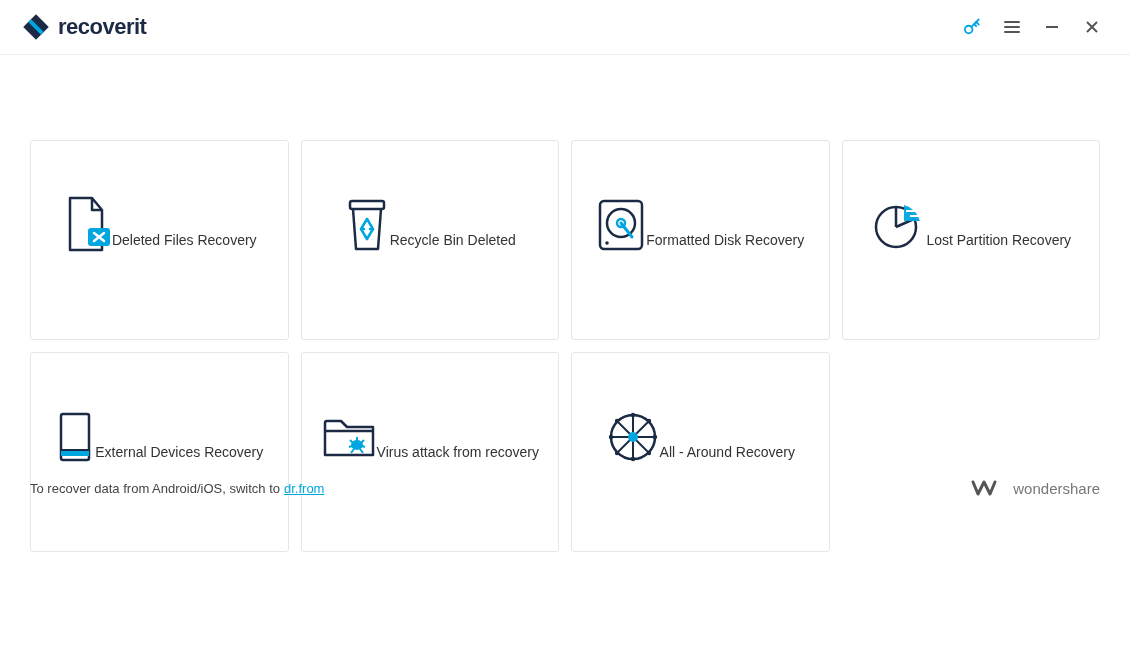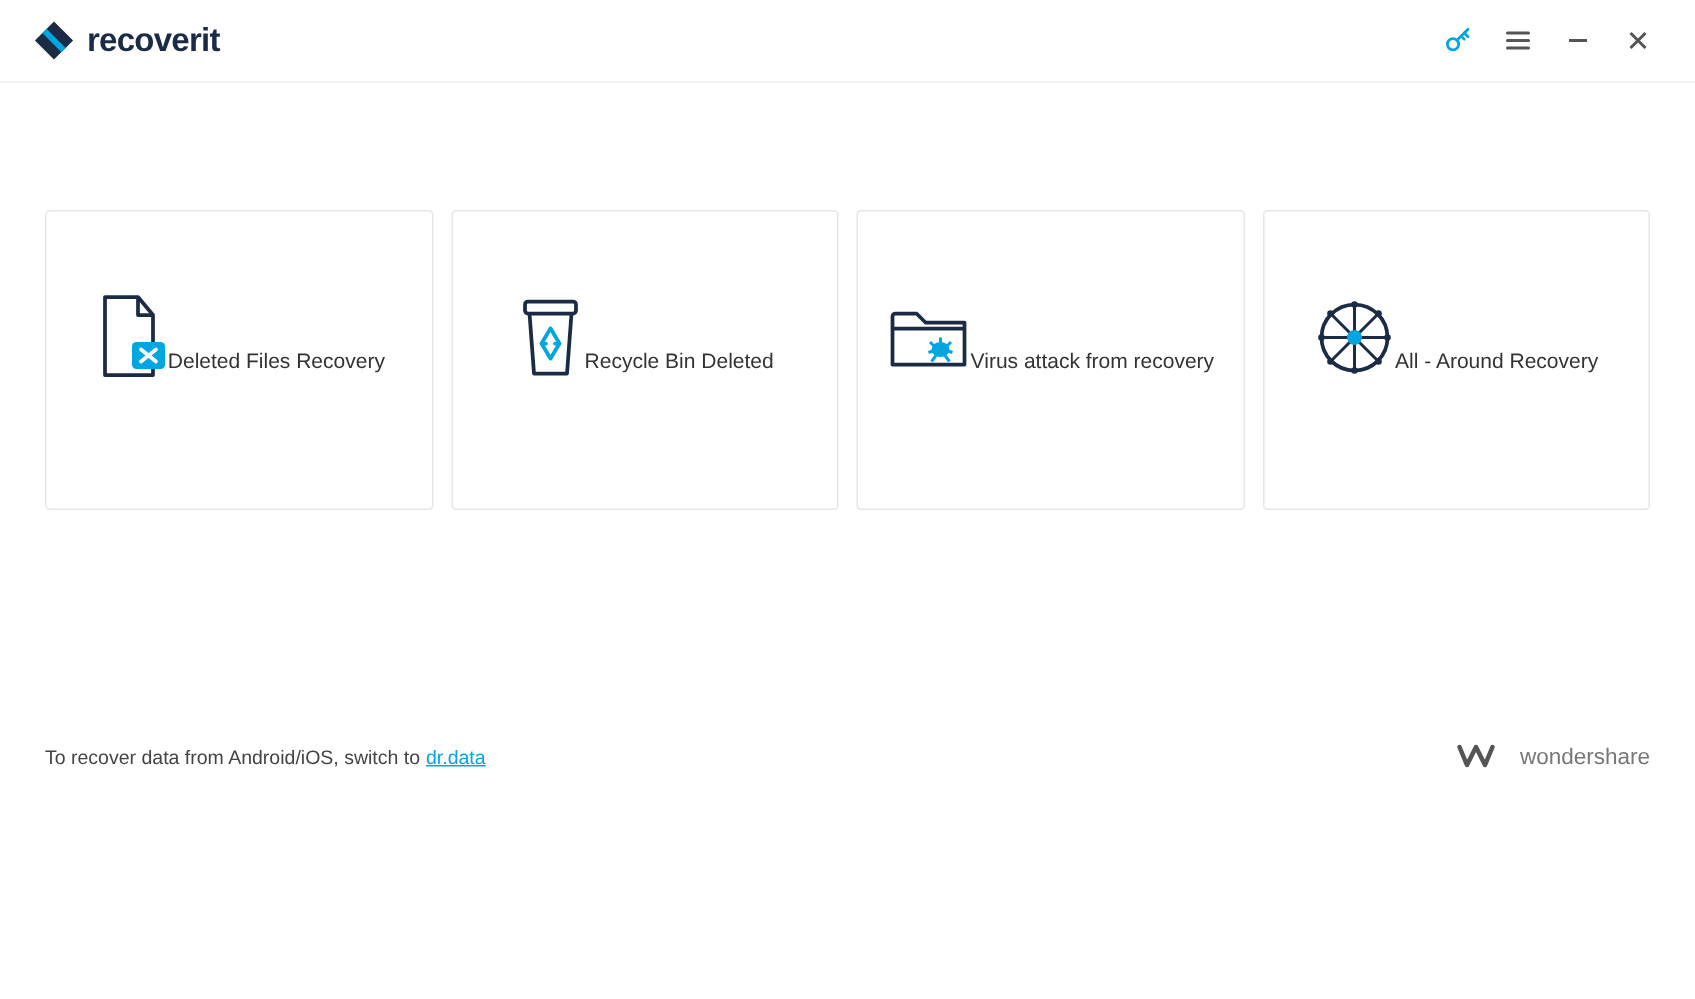--- a/index.html
+++ b/index.html
@@ -9,21 +9,21 @@
   .logo { display: flex; align-items: center; gap: 8px; }
   .logo-text { font-size: 22px; font-weight: 600; color: #1c2b45; letter-spacing: -0.5px; }
   .titlebar-spacer { flex: 1; }
   .titlebar-btn { width: 40px; height: 40px; display: flex; align-items: center; justify-content: center; cursor: pointer; color: #555; }
   .titlebar-btn.key { color: #00a6e0; }
   .main { padding: 85px 30px 0 30px; }
   .grid { display: grid; grid-template-columns: repeat(4, 1fr); grid-gap: 12px; }
   .card { border: 1px solid #e6e6e6; border-radius: 3px; height: 200px; display: flex; flex-direction: row; align-items: center; justify-content: center; cursor: pointer; background: #fff; }
   .card-icon { height: 60px; display: flex; align-items: center; justify-content: center; margin-bottom: 30px; }
   .card-label { font-size: 14px; color: #333; text-align: center; }
-  .footer { position: absolute; bottom: 0; left: 0; right: 0; height: 48px; display: flex; align-items: center; padding: 0 30px; font-size: 13px; color: #444; }
+  .footer { position: absolute; bottom: 16px; left: 0; right: 0; height: 48px; display: flex; align-items: center; padding: 0 30px; font-size: 13px; color: #444; }
   .footer a { color: #00a6e0; text-decoration: underline; margin-left: 4px; cursor: pointer; }
   .footer-spacer { flex: 1; }
   .ws-brand { display: flex; align-items: center; gap: 16px; color: #777; font-size: 15px; }
   svg { display: block; }
 </style>
 </head>
 <body>
 
 <div class="window">
 
@@ -101,22 +101,57 @@
               <path d="M23 22 L17 32 L20 32"></path>
               <path d="M17 32 L23 42 L21 39"></path>
               <path d="M23 42 L29 32 L26 32"></path>
               <path d="M29 32 L23 22 L25 25"></path>
             </g>
           </svg>
         </div>
         <div class="card-label">Recycle Bin Deleted</div>
       </div>
 
-
-
+      <div class="card">
+        <div class="card-icon">
+          <svg width="50" height="56" viewBox="0 0 50 56">
+            <rect x="4" y="4" width="42" height="48" rx="4" fill="none" stroke="#1c2b45" stroke-width="2.5"></rect>
+            <circle cx="25" cy="26" r="14" fill="none" stroke="#1c2b45" stroke-width="2.5"></circle>
+            <circle cx="25" cy="26" r="4" fill="none" stroke="#00a6e0" stroke-width="2.5"></circle>
+            <path d="M25 26 L36 40" stroke="#00a6e0" stroke-width="3" stroke-linecap="round"></path>
+            <circle cx="11" cy="46" r="1.8" fill="#1c2b45"></circle>
+          </svg>
+        </div>
+        <div class="card-label">Formatted Disk Recovery</div>
+      </div>
+
+      <div class="card">
+        <div class="card-icon">
+          <svg width="56" height="52" viewBox="0 0 56 52">
+            <circle cx="26" cy="28" r="20" fill="none" stroke="#1c2b45" stroke-width="2.5"></circle>
+            <path d="M26 28 L26 8" stroke="#1c2b45" stroke-width="2.5"></path>
+            <path d="M26 28 L44 20" stroke="#1c2b45" stroke-width="2.5"></path>
+            <path d="M34 6 A22 22 0 0 1 50 22 L34 22 Z" fill="#00a6e0" opacity="0.95"></path>
+            <line x1="36" y1="12" x2="52" y2="12" stroke="#fff" stroke-width="2"></line>
+            <line x1="40" y1="17" x2="52" y2="17" stroke="#fff" stroke-width="2"></line>
+          </svg>
+        </div>
+        <div class="card-label">Lost Partition Recovery</div>
+      </div>
+
+      <div class="card">
+        <div class="card-icon">
+          <svg width="40" height="54" viewBox="0 0 40 54">
+            <rect x="6" y="4" width="28" height="46" rx="2" fill="none" stroke="#1c2b45" stroke-width="2.5"></rect>
+            <rect x="6" y="40" width="28" height="6" fill="#00a6e0"></rect>
+            <line x1="6" y1="40" x2="34" y2="40" stroke="#1c2b45" stroke-width="2"></line>
+          </svg>
+        </div>
+        <div class="card-label">External Devices Recovery</div>
+      </div>
 
       <div class="card">
         <div class="card-icon">
           <svg width="56" height="48" viewBox="0 0 56 48">
             <path d="M4 10 V42 H52 V14 H26 L20 8 H6 A2 2 0 0 0 4 10 Z" fill="none" stroke="#1c2b45" stroke-width="2.5" stroke-linejoin="round"></path>
             <line x1="4" y1="18" x2="52" y2="18" stroke="#1c2b45" stroke-width="2.5"></line>
             <g stroke="#00a6e0" stroke-width="2" fill="#00a6e0">
               <ellipse cx="36" cy="32" rx="5" ry="4" fill="#00a6e0"></ellipse>
               <line x1="36" y1="24" x2="36" y2="28"></line>
               <line x1="29" y1="27" x2="32" y2="30"></line>
@@ -156,21 +191,21 @@
           </svg>
         </div>
         <div class="card-label">All - Around Recovery</div>
       </div>
 
     </div>
   </div>
 
   <div class="footer">
     <span>To recover data from Android/iOS, switch to</span>
-    <a>dr.data</a>
+    <a>dr.from</a>
     <div class="footer-spacer"></div>
     <div class="ws-brand">
       <span>
         <svg width="26" height="20" viewBox="0 0 26 20">
           <path d="M2 4 L7 16 L13 4 L19 16 L24 4" fill="none" stroke="#555" stroke-width="3" stroke-linecap="round" stroke-linejoin="round"></path>
         </svg>
       </span>
       <span>wondershare</span>
     </div>
   </div>

